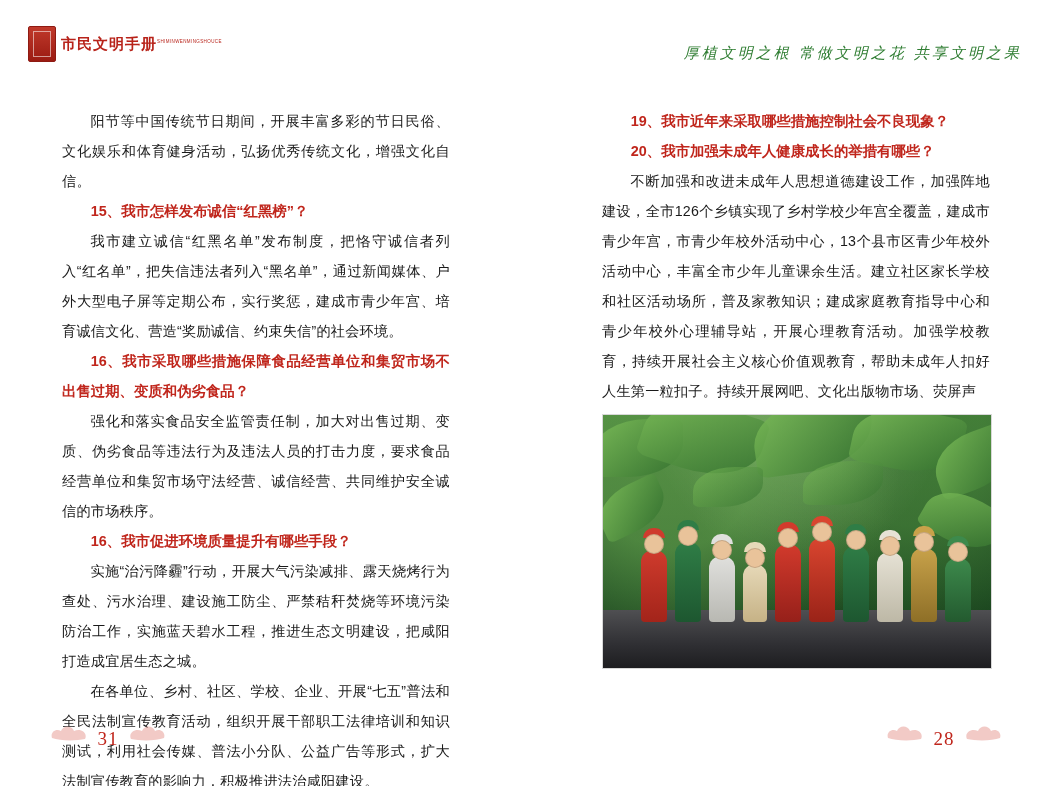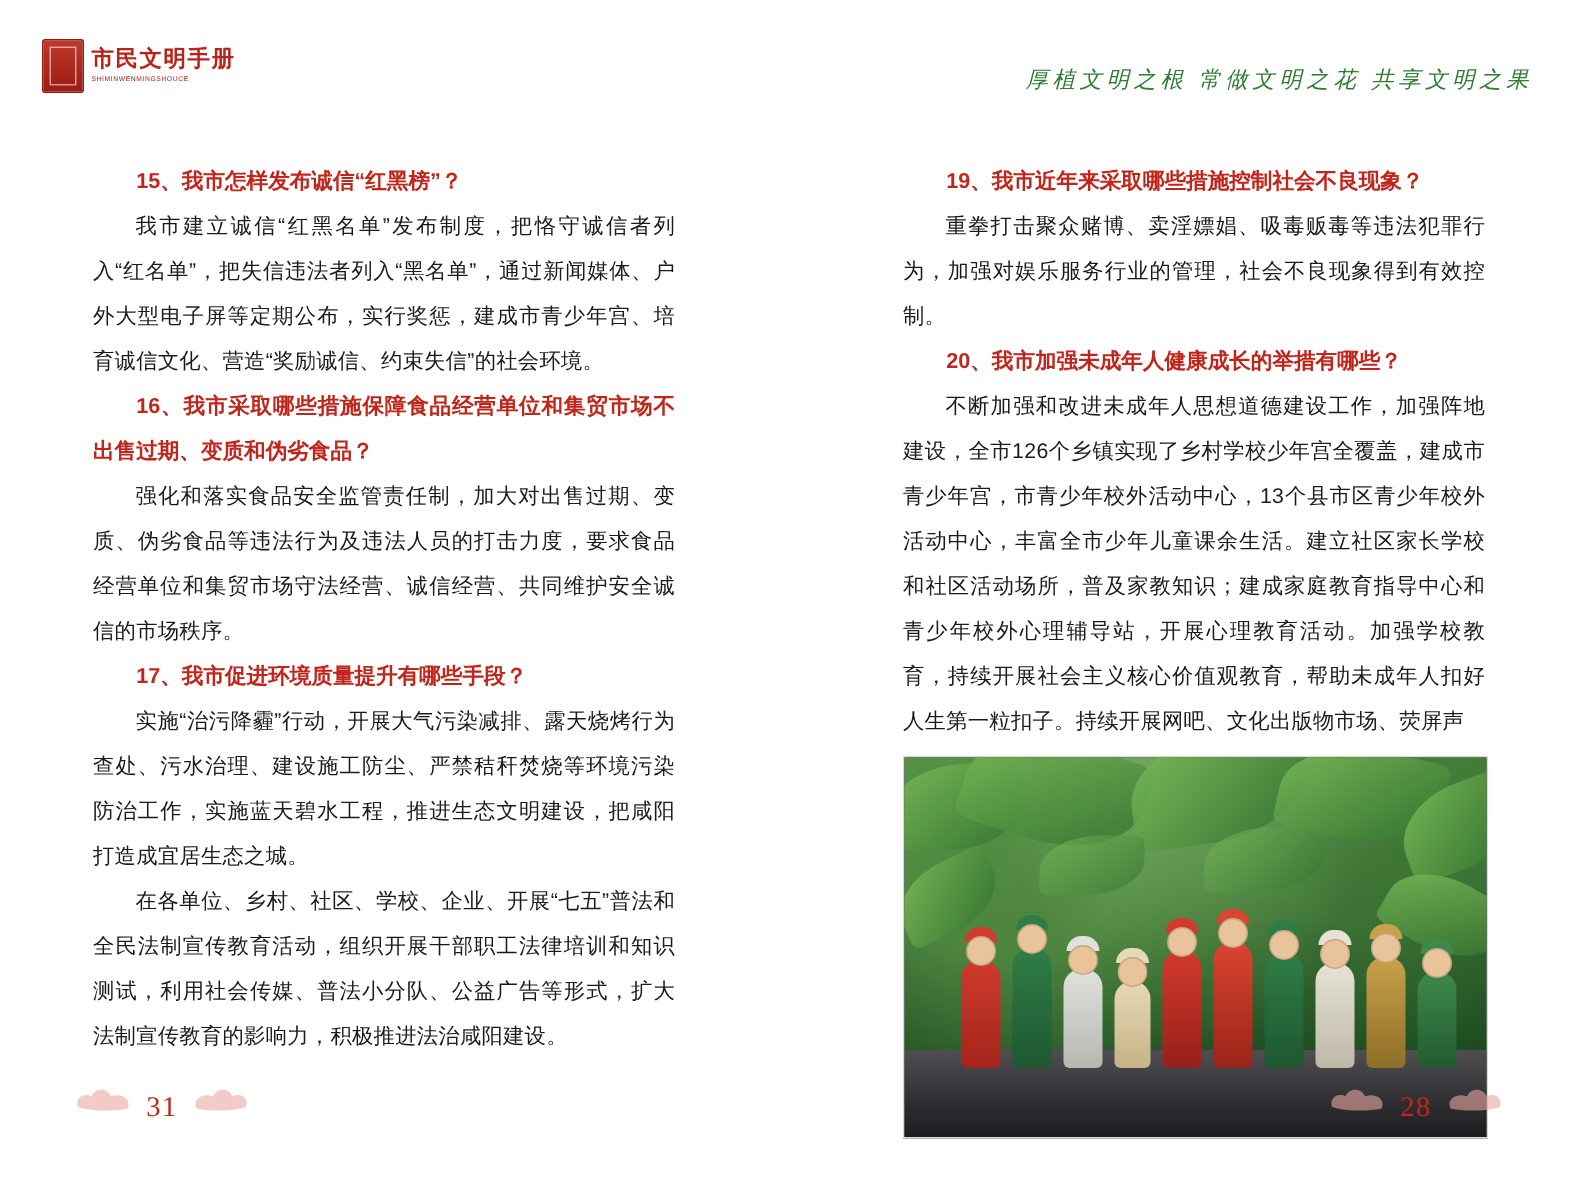--- a/index.html
+++ b/index.html
@@ -46,21 +46,21 @@
     content: "";
     position: absolute;
     left: 4px;
     top: 4px;
     right: 4px;
     bottom: 4px;
     border: 1px solid rgba(255,255,255,0.55);
   }
   .logo-text-wrap {
     display: flex;
-    flex-direction: column;
+    flex-direction: row;
     line-height: 1;
   }
   .logo-cn {
     font-family: "Liberation Serif", serif;
     font-size: 15px;
     color: #b8231a;
     letter-spacing: 1px;
     font-weight: bold;
   }
   .logo-en {
@@ -215,36 +215,36 @@
       <div class="logo-mark"></div>
       <div class="logo-text-wrap">
         <div class="logo-cn">市民文明手册</div>
         <div class="logo-en">SHIMINWENMINGSHOUCE</div>
       </div>
     </div>
     <div class="header-slogan">厚植文明之根  常做文明之花  共享文明之果</div>
   </div>
 
   <div class="column col-left">
+    <p class="para">阳节等中国传统节日期间，开展丰富多彩的节日民俗、文化娱乐和体育健身活动，弘扬优秀传统文化，增强文化自信。</p>
 
     <p class="q-head">15、我市怎样发布诚信“红黑榜”？</p>
     <p class="para">我市建立诚信“红黑名单”发布制度，把恪守诚信者列入“红名单”，把失信违法者列入“黑名单”，通过新闻媒体、户外大型电子屏等定期公布，实行奖惩，建成市青少年宫、培育诚信文化、营造“奖励诚信、约束失信”的社会环境。</p>
 
     <p class="q-head">16、我市采取哪些措施保障食品经营单位和集贸市场不出售过期、变质和伪劣食品？</p>
     <p class="para">强化和落实食品安全监管责任制，加大对出售过期、变质、伪劣食品等违法行为及违法人员的打击力度，要求食品经营单位和集贸市场守法经营、诚信经营、共同维护安全诚信的市场秩序。</p>
 
-    <p class="q-head">17、我市促进环境质量提升有哪些手段？</p>
+    <p class="q-head">16、我市促进环境质量提升有哪些手段？</p>
     <p class="para">实施“治污降霾”行动，开展大气污染减排、露天烧烤行为查处、污水治理、建设施工防尘、严禁秸秆焚烧等环境污染防治工作，实施蓝天碧水工程，推进生态文明建设，把咸阳打造成宜居生态之城。</p>
 
     <p class="para">在各单位、乡村、社区、学校、企业、开展“七五”普法和全民法制宣传教育活动，组织开展干部职工法律培训和知识测试，利用社会传媒、普法小分队、公益广告等形式，扩大法制宣传教育的影响力，积极推进法治咸阳建设。</p>
   </div>
 
   <div class="column col-right">
     <p class="q-head">19、我市近年来采取哪些措施控制社会不良现象？</p>
-    <p class="para">重拳打击聚众赌博、卖淫嫖娼、吸毒贩毒等违法犯罪行为，加强对娱乐服务行业的管理，社会不良现象得到有效控制。</p>
 
     <p class="q-head">20、我市加强未成年人健康成长的举措有哪些？</p>
     <p class="para">不断加强和改进未成年人思想道德建设工作，加强阵地建设，全市126个乡镇实现了乡村学校少年宫全覆盖，建成市青少年宫，市青少年校外活动中心，13个县市区青少年校外活动中心，丰富全市少年儿童课余生活。建立社区家长学校和社区活动场所，普及家教知识；建成家庭教育指导中心和青少年校外心理辅导站，开展心理教育活动。加强学校教育，持续开展社会主义核心价值观教育，帮助未成年人扣好人生第一粒扣子。持续开展网吧、文化出版物市场、荧屏声</p>
 
     <div class="photo">
       <div class="bg"></div>
       <div class="spotlight"></div>
 
       <div class="leaf" style="left:-10px; top:4px; width:90px; height:58px;"></div>
       <div class="leaf" style="left:40px; top:-12px; width:120px; height:70px; transform:rotate(18deg);"></div>

